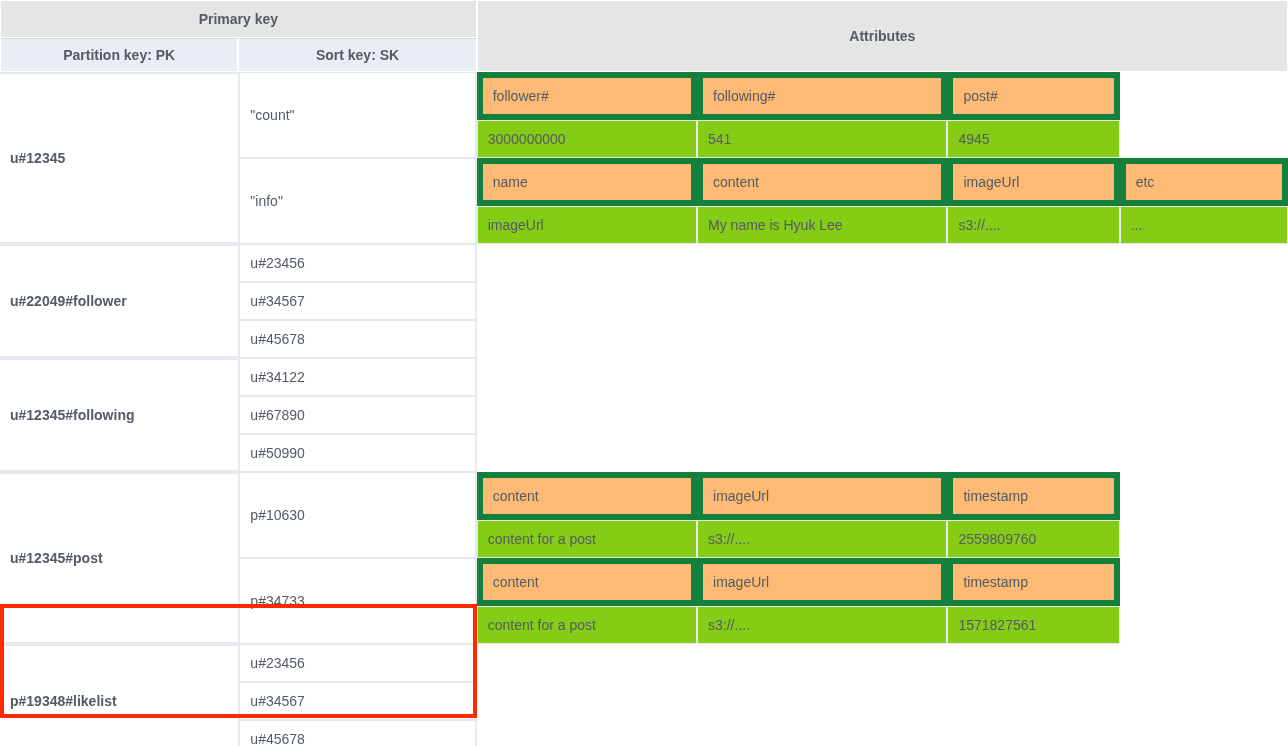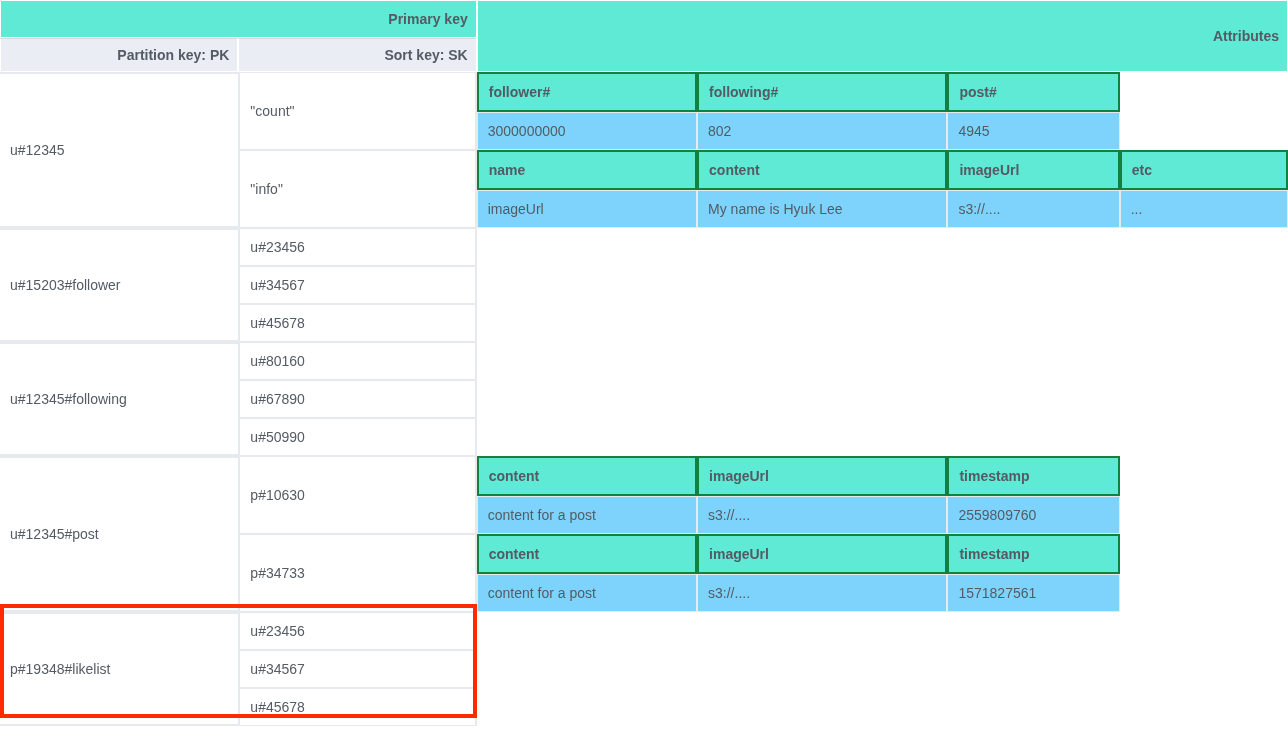--- a/index.html
+++ b/index.html
@@ -10,63 +10,63 @@
     font-size: 14px;
     color: #545b64;
     background: #ffffff;
   }
   .table {
     width: 100%;
     border-collapse: separate;
     border-spacing: 0;
   }
   .hdr-row td {
-    background: #5eead4;
+    background: #e5e5e5;
     font-weight: 700;
     color: #545b64;
-    text-align: right;
+    text-align: center;
     padding: 10px 8px;
     border: 1px solid #ffffff;
   }
   .subhdr-row td {
     background: #eaedf3;
     font-weight: 700;
     color: #545b64;
-    text-align: right;
+    text-align: center;
     padding: 8px 8px;
     border: 1px solid #ffffff;
     border-top: 1px solid #d5dbdb;
   }
   .pk-cell {
     background: #ffffff;
     padding: 8px 10px;
     color: #545b64;
     vertical-align: middle;
     border-top: 2px solid #e6e9ee;
     border-bottom: 2px solid #e6e9ee;
-    font-weight: 400;
+    font-weight: 700;
   }
   .sk-cell {
     background: #ffffff;
     padding: 10px 10px;
     color: #545b64;
     vertical-align: middle;
     border: 1px solid #e6e9ee;
     border-left: 2px solid #e6e9ee;
     border-right: 2px solid #e6e9ee;
   }
   .attr-header {
-    background: #5eead4;
+    background: #fdba74;
     padding: 10px 10px;
     color: #545b64;
-    border: 2px solid #15803d;
-    font-weight: 700;
+    border: 6px solid #15803d;
+    font-weight: 400;
   }
   .attr-val {
-    background: #7dd3fc;
+    background: #84cc16;
     padding: 10px 10px;
     color: #545b64;
     border: 1px solid #e6e9ee;
     font-weight: 400;
   }
   .blank {
     background: #ffffff;
     border: none;
   }
   
@@ -105,56 +105,56 @@
   <tr>
     <td class="pk-cell" rowspan="4">u#12345</td>
     <td class="sk-cell" rowspan="2">"count"</td>
     <td class="attr-header">follower#</td>
     <td class="attr-header">following#</td>
     <td class="attr-header">post#</td>
     <td class="blank"></td>
   </tr>
   <tr>
     <td class="attr-val">3000000000</td>
-    <td class="attr-val">802</td>
+    <td class="attr-val">541</td>
     <td class="attr-val">4945</td>
     <td class="blank"></td>
   </tr>
 
   <tr>
     <td class="sk-cell" rowspan="2">"info"</td>
     <td class="attr-header">name</td>
     <td class="attr-header">content</td>
     <td class="attr-header">imageUrl</td>
     <td class="attr-header">etc</td>
   </tr>
   <tr>
     <td class="attr-val">imageUrl</td>
     <td class="attr-val">My name is Hyuk Lee</td>
     <td class="attr-val">s3://....</td>
     <td class="attr-val">...</td>
   </tr>
 
   <tr>
-    <td class="pk-cell" rowspan="3">u#15203#follower</td>
+    <td class="pk-cell" rowspan="3">u#22049#follower</td>
     <td class="sk-cell">u#23456</td>
     <td class="blank" colspan="4"></td>
   </tr>
   <tr>
     <td class="sk-cell">u#34567</td>
     <td class="blank" colspan="4"></td>
   </tr>
   <tr>
     <td class="sk-cell">u#45678</td>
     <td class="blank" colspan="4"></td>
   </tr>
 
   <tr>
     <td class="pk-cell" rowspan="3">u#12345#following</td>
-    <td class="sk-cell">u#80160</td>
+    <td class="sk-cell">u#34122</td>
     <td class="blank" colspan="4"></td>
   </tr>
   <tr>
     <td class="sk-cell">u#67890</td>
     <td class="blank" colspan="4"></td>
   </tr>
   <tr>
     <td class="sk-cell">u#50990</td>
     <td class="blank" colspan="4"></td>
   </tr>

